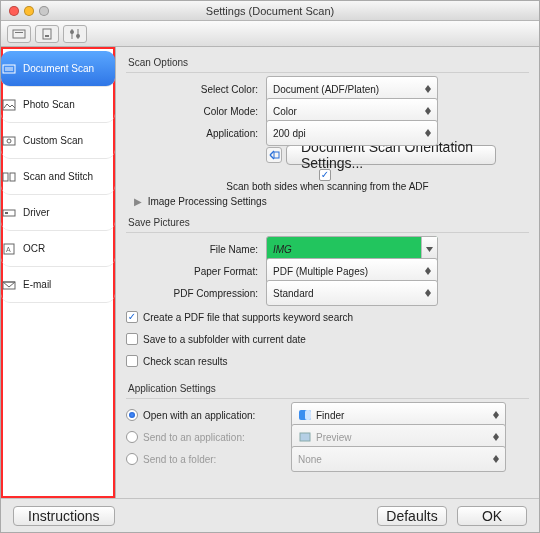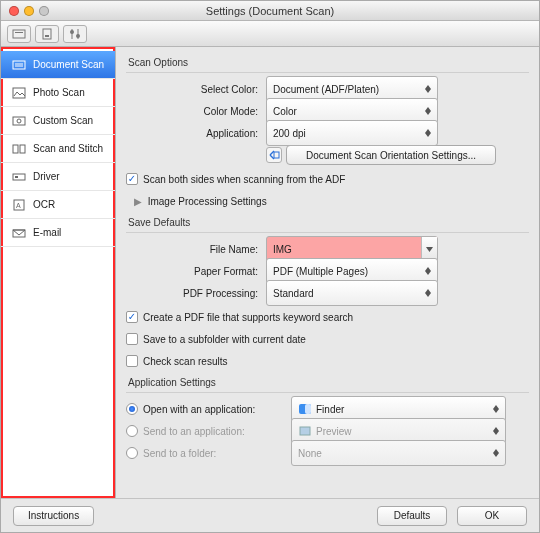--- a/index.html
+++ b/index.html
@@ -55,25 +55,26 @@
   }
   .sidebar {
     width: 115px;
     background:#fff;
     border-right:1px solid #b5b5b5;
     padding-top:4px;
     
     box-shadow: inset 0 0 0 2px #ff2a2a;
   }
   .sb-item {
-    height: 28px;
+    height: 36px;
     display:flex; align-items:center;
-    padding-left:10px; gap:6px;
+    gap:6px;
     border-bottom:1px solid #e6e6e6;
     cursor:default;
+    border-radius:9px;
   }
   .sb-item.sel {
     background: linear-gradient(#5aa7ff,#2f76e6);
     color:#fff;
   }
   .sb-icon {
     width:16px;height:14px;
     display:flex;align-items:center;justify-content:center;
     color:inherit;
   }
@@ -137,37 +138,37 @@
     display:flex; align-items:center; height:20px; margin-bottom:2px;
   }
   .approw .optlab { display:flex; align-items:center; width:165px;}
   .approw .sel-ctl { width: 215px;}
   .disabled { color:#9a9a9a; }
   .disabled .sel-ctl { color:#9a9a9a; background:linear-gradient(#f7f7f7,#ededed);}
   .btn-push {
     height:20px; padding:0 14px; border:1px solid #a9a9a9; border-radius:4px;
     background:linear-gradient(#ffffff,#e9e9e9);
     display:inline-flex; align-items:center; justify-content:center;
-    font-size:10px;
+    font-size:14px;
   }
   .footer {
     position:absolute; left:0; right:0; bottom:0;
     height:34px; border-top:1px solid #c3c3c3;
     background:#e8e8e8;
     display:flex; align-items:center; padding:0 12px;
     justify-content:space-between;
     gap:41px;
   }
   .footer .right { display:flex; gap:10px;}
   .disclosure {
     display:inline-flex; align-items:center; gap:6px;
     margin-left:8px;
   }
   .tri { color:#888; }
-  .combo { width:172px; background:#fca5a5;}
+  .combo { width:172px; background:#22c55e;font-style:italic;}
   .combo .dd {
     position:absolute;right:0;top:0;bottom:0;width:16px;border-left:1px solid #bbb;
     background:linear-gradient(#fefefe,#e6e6e6);
     display:flex;align-items:center;justify-content:center;color:#555;
   }
   .sel-ctl { width:172px;}
   .sel-mini-ic {
     width:14px;height:12px; margin-right:4px;
     display:inline-flex;align-items:center;justify-content:center;
   }
@@ -327,32 +328,32 @@
       <div class="lab"></div>
       <div class="tiny-icon">
         <svg width="12" height="12">
             <path d="M2 6 L6 2 M2 6 L6 10" stroke="#2a6fd8" fill="none" stroke-width="1.4"></path>
             <rect x="6" y="3" width="5" height="6" fill="none" stroke="#2a6fd8"></rect>
           </svg>
       </div>
       <div class="btn-push" style="width:210px">Document Scan Orientation Settings...</div>
     </div>
 
-    <div class="row" style="margin-top:4px;">
+    <div class="row" style="margin-top:4px;flex-direction:column;">
       <span class="chk on"></span>
       <span>Scan both sides when scanning from the ADF</span>
     </div>
     <div class="row">
       <span class="disclosure">
         <span class="tri">▶</span>
         <span>Image Processing Settings</span>
       </span>
     </div>
 
-    <div class="group-label" style="margin-top:6px">Save Defaults</div>
+    <div class="group-label" style="margin-top:6px">Save Pictures</div>
     <div class="sep"></div>
 
     <div class="row">
       <div class="lab">File Name:</div>
       <div class="combo">
         <span>IMG</span>
         <span class="dd">
             <svg width="7" height="5">
               <polygon points="0,0 7,0 3.5,5" fill="currentColor"></polygon>
             </svg>
@@ -367,21 +368,21 @@
             <svg width="6" height="4">
               <polygon points="3,0 6,4 0,4" fill="currentColor"></polygon>
             </svg>
             <svg width="6" height="4">
               <polygon points="0,0 6,0 3,4" fill="currentColor"></polygon>
             </svg>
           </span>
       </div>
     </div>
     <div class="row">
-      <div class="lab">PDF Processing:</div>
+      <div class="lab">PDF Compression:</div>
       <div class="sel-ctl">
         <span>Standard</span>
         <span class="arrows">
             <svg width="6" height="4">
               <polygon points="3,0 6,4 0,4" fill="currentColor"></polygon>
             </svg>
             <svg width="6" height="4">
               <polygon points="0,0 6,0 3,4" fill="currentColor"></polygon>
             </svg>
           </span>
@@ -394,21 +395,21 @@
     </div>
     <div class="row">
       <span class="chk"></span>
       <span>Save to a subfolder with current date</span>
     </div>
     <div class="row">
       <span class="chk"></span>
       <span>Check scan results</span>
     </div>
 
-    <div class="group-label" style="margin-top:6px">Application Settings</div>
+    <div class="group-label" style="margin-top:12px">Application Settings</div>
     <div class="sep"></div>
 
     <div class="approw">
       <div class="optlab">
         <span class="radio on"></span>
         <span>Open with an application:</span>
       </div>
       <div class="sel-ctl">
         <span class="sel-mini-ic">
             <svg width="12" height="10">

